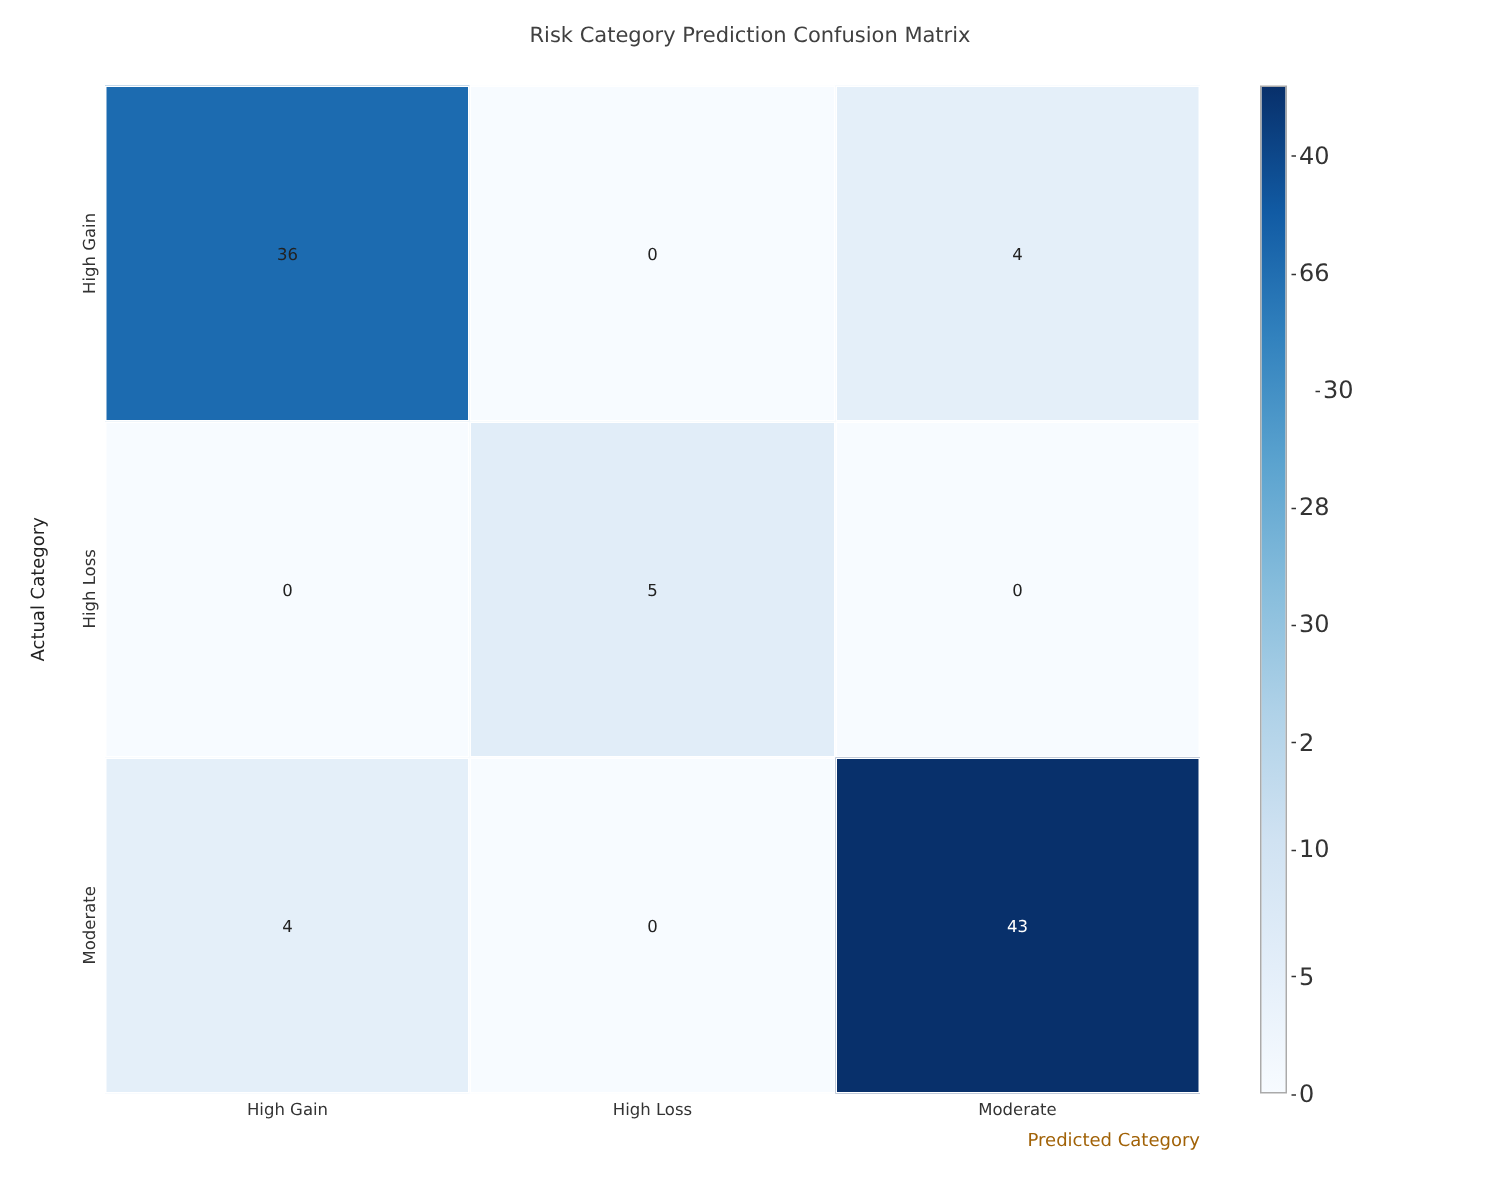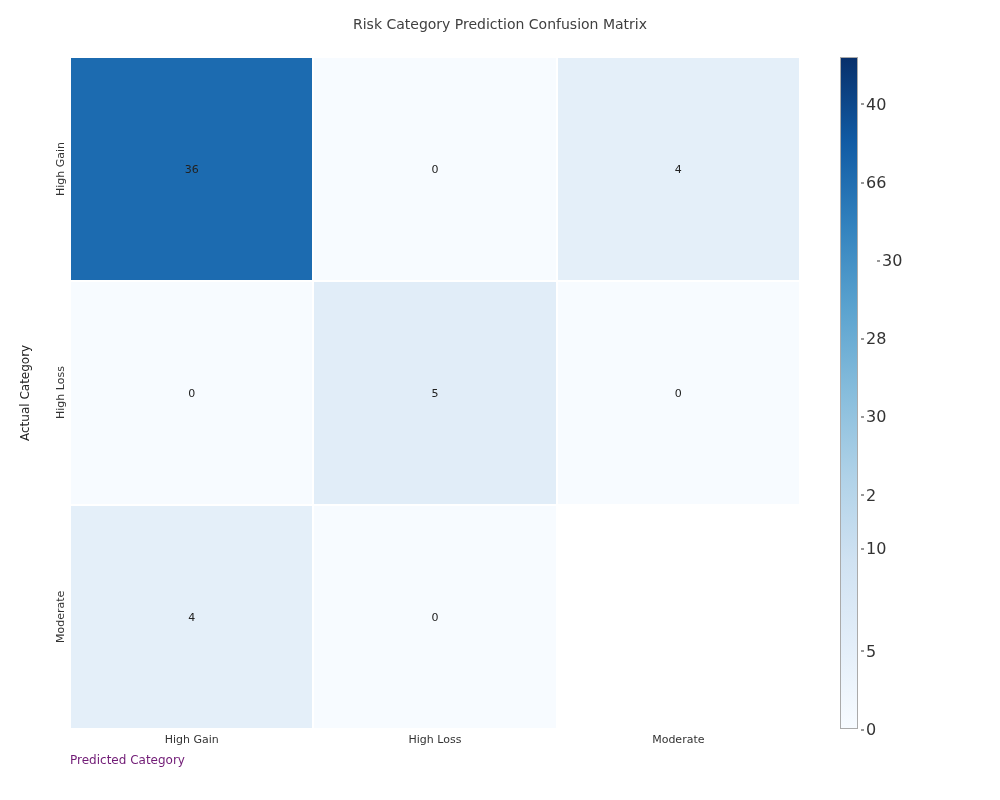--- a/index.html
+++ b/index.html
@@ -53,23 +53,23 @@
   .xlabels div {
     text-align: center;
     font-size: 11px;
     color: #333;
   }
   .xlabel {
     position: absolute;
     left: 70px;
     top: 753px;
     width: 730px;
-    text-align: left;
+    text-align: right;
     font-size: 12px;
-    color: #701a75;
+    color: #a16207;
   }
   .ylabels {
     position: absolute;
     left: 50px;
     top: 57px;
     height: 672px;
     display: grid;
     grid-template-rows: repeat(3, 1fr);
     width: 20px;
   }
@@ -134,20 +134,21 @@
 <div class="heatmap-area">
   <div class="grid">
     <div class="cell" style="background:#1c6bb0;color:#222222;">36</div>
     <div class="cell" style="background:#f7fbff;color:#222222;">0</div>
     <div class="cell" style="background:#e4eff9;color:#222222;">4</div>
     <div class="cell" style="background:#f7fbff;color:#222222;">0</div>
     <div class="cell" style="background:#e1edf8;color:#222222;">5</div>
     <div class="cell" style="background:#f7fbff;color:#222222;">0</div>
     <div class="cell" style="background:#e4eff9;color:#222222;">4</div>
     <div class="cell" style="background:#f7fbff;color:#222222;">0</div>
+    <div class="cell" style="background:#08306b;color:#ffffff;">43</div>
   </div>
 </div>
 
 <div class="xlabels">
   <div>High Gain</div>
   <div>High Loss</div>
   <div>Moderate</div>
 </div>
 <div class="xlabel">Predicted Category</div>
 
@@ -155,20 +156,20 @@
   <div>High Gain</div>
   <div>High Loss</div>
   <div>Moderate</div>
 </div>
 <div class="ylabel">Actual Category</div>
 
 <div class="cbar"></div>
 <div class="cbar-ticks">
     <div class="ctick" style="top: 672px; left: 4px;">0</div>
     <div class="ctick" style="top: 593.86px; left: 4px;">5</div>
-    <div class="ctick" style="top: 491px; left: 4px;">10</div>
+    <div class="ctick" style="top: 509px; left: 4px;">10</div>
     <div class="ctick" style="top: 437.581px; left: 4px;">2</div>
     <div class="ctick" style="top: 359.442px; left: 4px;">30</div>
     <div class="ctick" style="top: 281.302px; left: 4px;">28</div>
     <div class="ctick" style="top: 203.163px; left: 20px;">30</div>
     <div class="ctick" style="top: 125.023px; left: 4px;">66</div>
     <div class="ctick" style="top: 46.8837px; left: 4px;">40</div>
   </div>
 
 </body></html>

